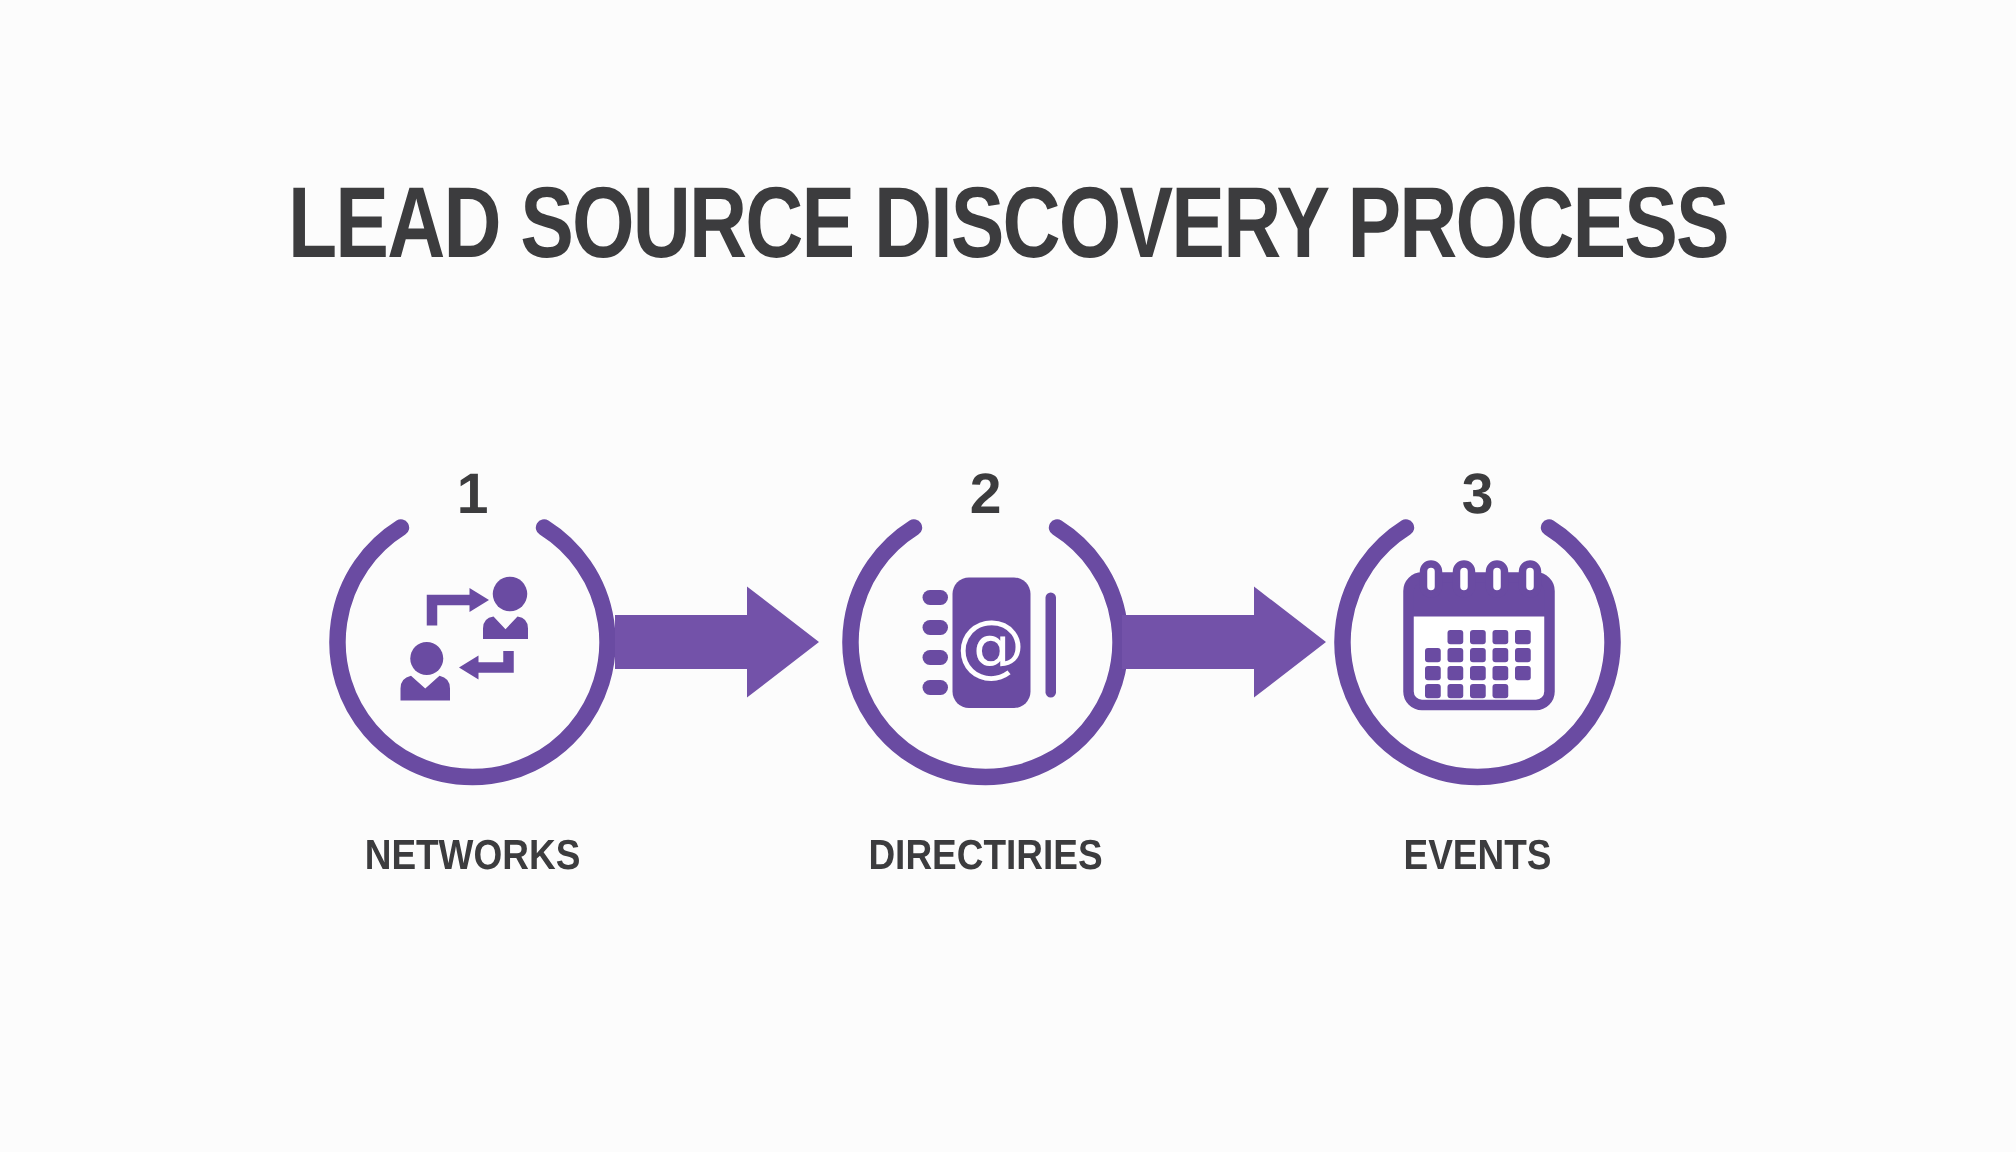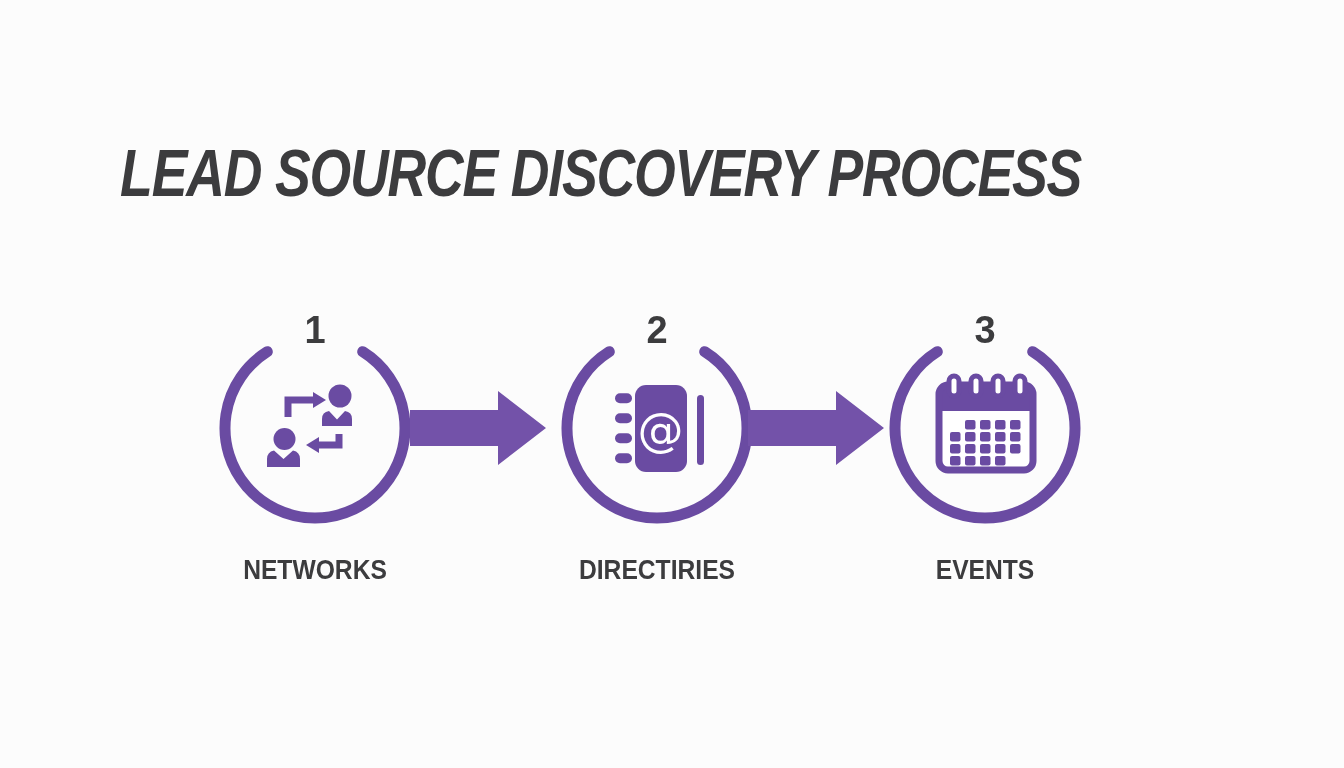--- a/index.html
+++ b/index.html
@@ -11,24 +11,23 @@
     position: relative;
     width: 1344px;
     height: 768px;
     background: var(--background, #FCFCFC);
     overflow: hidden;
   }
   .title {
     position: absolute;
     left: 0;
     right: 0;
-    top: 134px;
-    text-align: left;
+    top: 110px;
+    text-align: center;
     color: var(--text-color, #3C3C3E);
-    font-style: italic;
   }
   .title > span {
     display: inline-block;
     font-size: 67px;
     font-weight: 700;
     letter-spacing: -1.5px;
     transform: scaleX(0.8);
     transform-origin: center;
     white-space: nowrap;
   }

